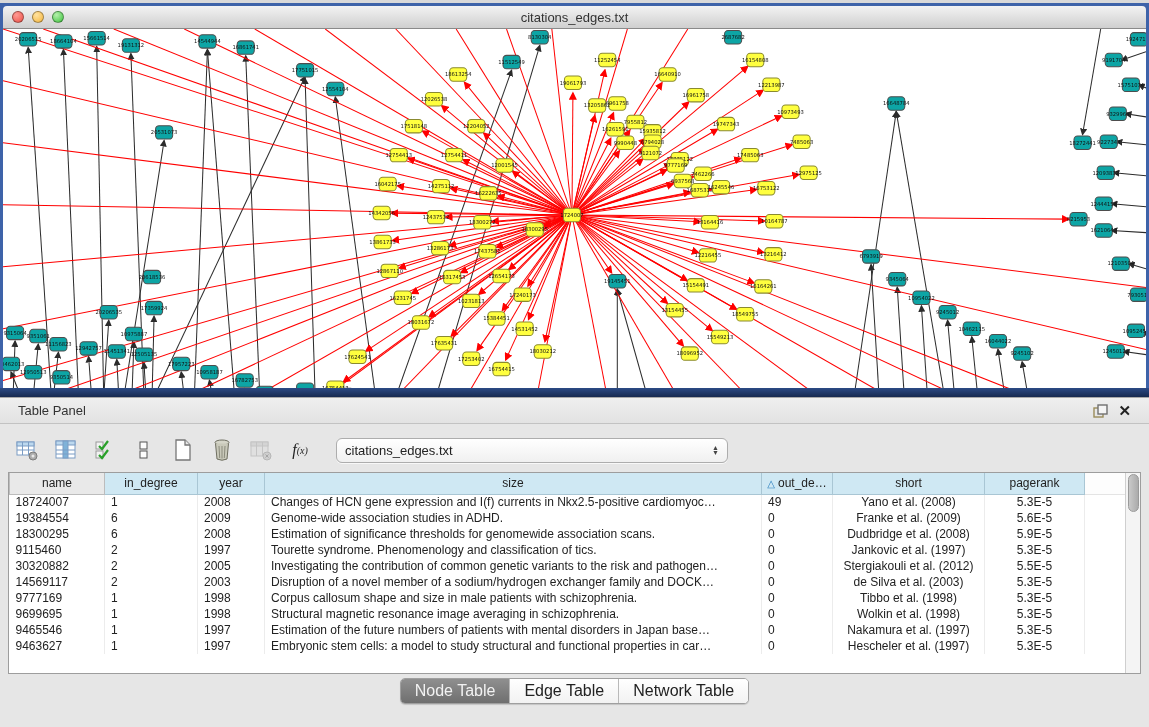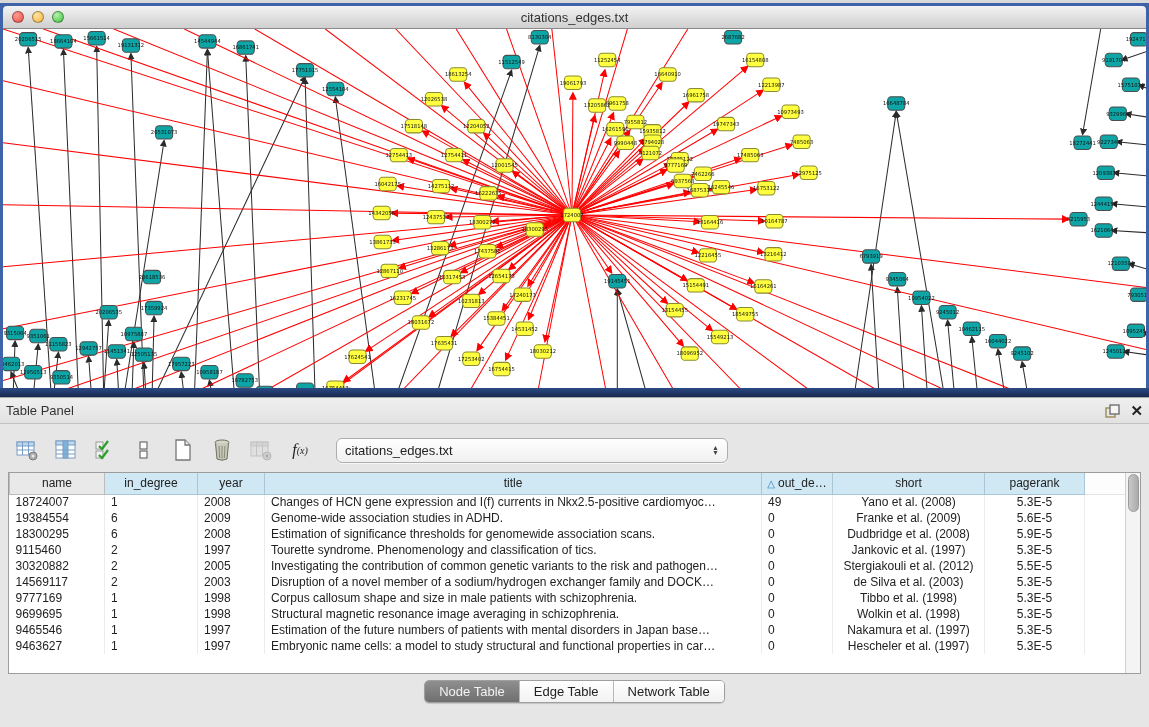--- a/index.html
+++ b/index.html
@@ -20,21 +20,21 @@
   .lights{position:absolute;left:9px;top:5px;display:flex;gap:8px;}
   .light{width:12px;height:12px;border-radius:50%;border:1px solid rgba(0,0,0,.35);}
   .light.red{background:radial-gradient(circle at 35% 30%,#ff9b94,#ec5047);}
   .light.yellow{background:radial-gradient(circle at 35% 30%,#ffe2a0,#f5b63c);}
   .light.green{background:radial-gradient(circle at 35% 30%,#b6f0ad,#3dc43d);}
   .netsvg{flex:1;background:#fff;display:block;width:100%;}
 
   
   .panel-header{height:27px;background:linear-gradient(#efefef,#e2e2e2);
     border-top:1px solid #a8a8a8;border-bottom:1px solid #c2c2c2;
-    display:flex;align-items:center;padding:0 6px;}
+    display:flex;align-items:center;padding:0 18px;}
   .panel-title{font-size:13px;color:#333;}
   .panel-header .spacer{flex:1;}
   .ph-icon{margin-left:10px;cursor:default;display:flex;align-items:center;}
   .close-x{font-size:15px;font-weight:bold;color:#222;line-height:1;}
 
   .panel-body{background:#e6e6e6;height:649px;display:flex;flex-direction:column;
     padding:6px 8px 0 8px;}
 
   .toolbar{height:40px;flex:0 0 40px;display:flex;align-items:center;gap:13px;padding:0 6px;}
   .tool{width:26px;height:26px;display:flex;align-items:center;justify-content:center;}
@@ -60,21 +60,21 @@
   td.c-short,td.c-pagerank{text-align:center;}
   .sort{color:#2a7fbf;font-size:10px;margin-right:3px;}
   .vscroll{position:absolute;top:0;right:0;width:15px;height:100%;background:#f4f4f4;
     border-left:1px solid #cfcfcf;}
   .thumb{position:absolute;top:1px;left:2px;width:11px;height:38px;border-radius:6px;
     background:linear-gradient(90deg,#c9c9c9,#ababab);border:1px solid #9a9a9a;}
 
   .tabbar{height:34px;display:flex;align-items:center;justify-content:center;}
   .segset{display:flex;border:1px solid #9f9f9f;border-radius:5px;overflow:hidden;
     background:#fff;box-shadow:0 1px 1px rgba(0,0,0,.15);}
-  .seg{padding:3px 14px;font-size:13px;color:#222;background:linear-gradient(#ffffff,#f2f2f2);
+  .seg{padding:3px 14px;font-size:16px;color:#222;background:linear-gradient(#ffffff,#f2f2f2);
     border-right:1px solid #b9b9b9;}
   .seg:last-child{border-right:none;text-align:right;}
   .seg.sel{background:linear-gradient(#8f8f8f,#6f6f6f);color:#f2f2f2;}
 </style>
 </head>
 <body>
 
 <div class="graph-frame">
   <div class="win">
     <div class="titlebar">
@@ -841,21 +841,21 @@
           <col style="width:71px">
           <col style="width:152px">
         <col style="width:100px">
           <col style="width:47px">
       </colgroup>
       <thead>
           <tr>
             <th class="first">name</th>
             <th>in_degree</th>
             <th>year</th>
-            <th>title</th>
+            <th>size</th>
             <th><span class="sort">△</span>out_de…</th>
             <th>short</th>
             <th>pagerank</th>
             <th class="filler"></th>
           </tr>
         </thead>
       <tbody>
           <tr>
             <td class="c-name">18724007</td>
             <td class="c-in_degree">1</td>
@@ -943,21 +943,21 @@
             <td class="c-title">Estimation of the future numbers of patients with mental disorders in Japan base…</td>
             <td class="c-out_degree">0</td>
             <td class="c-short">Nakamura et al. (1997)</td>
             <td class="c-pagerank">5.3E-5</td>
             <td></td>
           </tr>
           <tr>
             <td class="c-name">9463627</td>
             <td class="c-in_degree">1</td>
             <td class="c-year">1997</td>
-            <td class="c-title">Embryonic name cells: a model to study structural and functional properties in car…</td>
+            <td class="c-title">Embryonic stem cells: a model to study structural and functional properties in car…</td>
             <td class="c-out_degree">0</td>
             <td class="c-short">Hescheler et al. (1997)</td>
             <td class="c-pagerank">5.3E-5</td>
             <td></td>
           </tr>
         </tbody>
     </table>
     <div class="vscroll">
       <div class="thumb"></div>
     </div>

